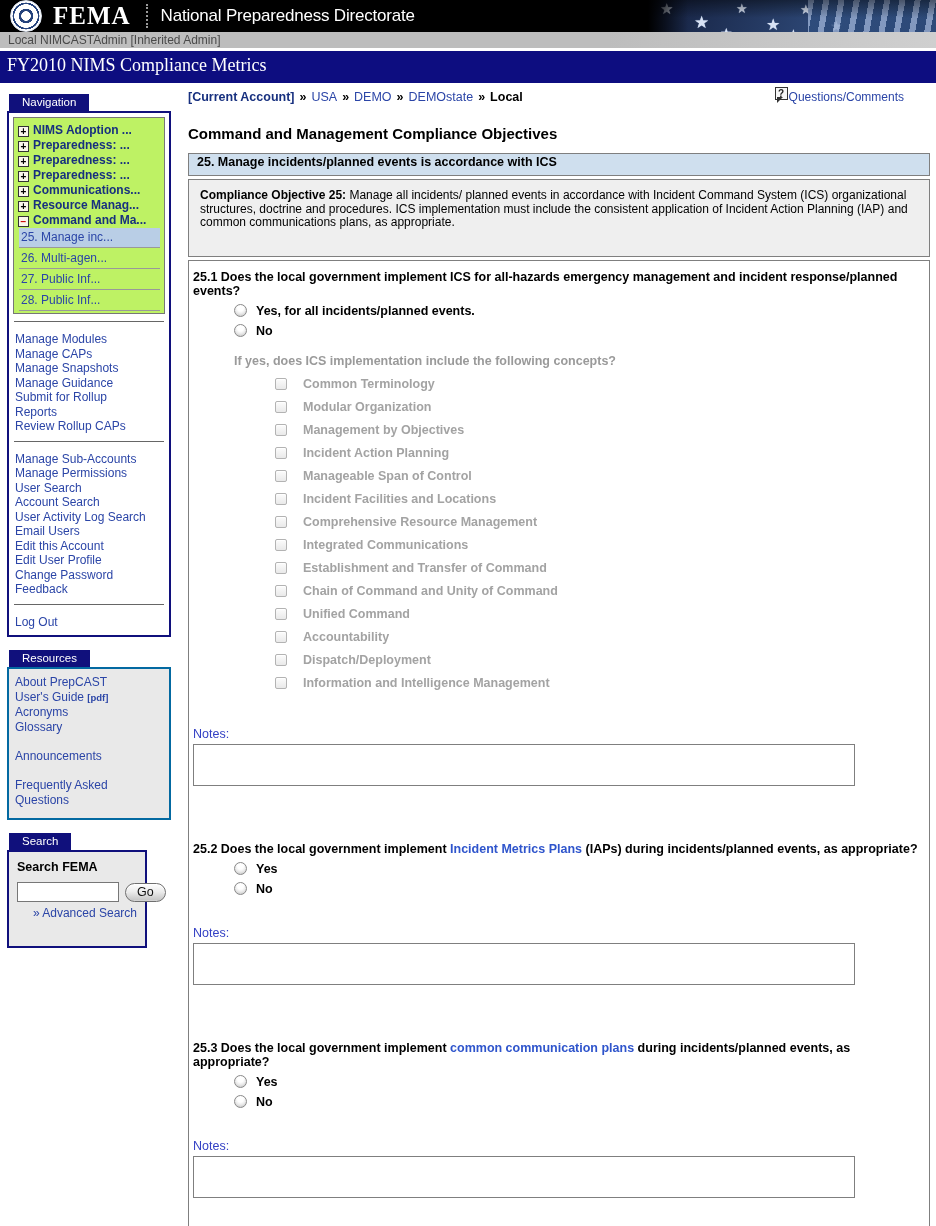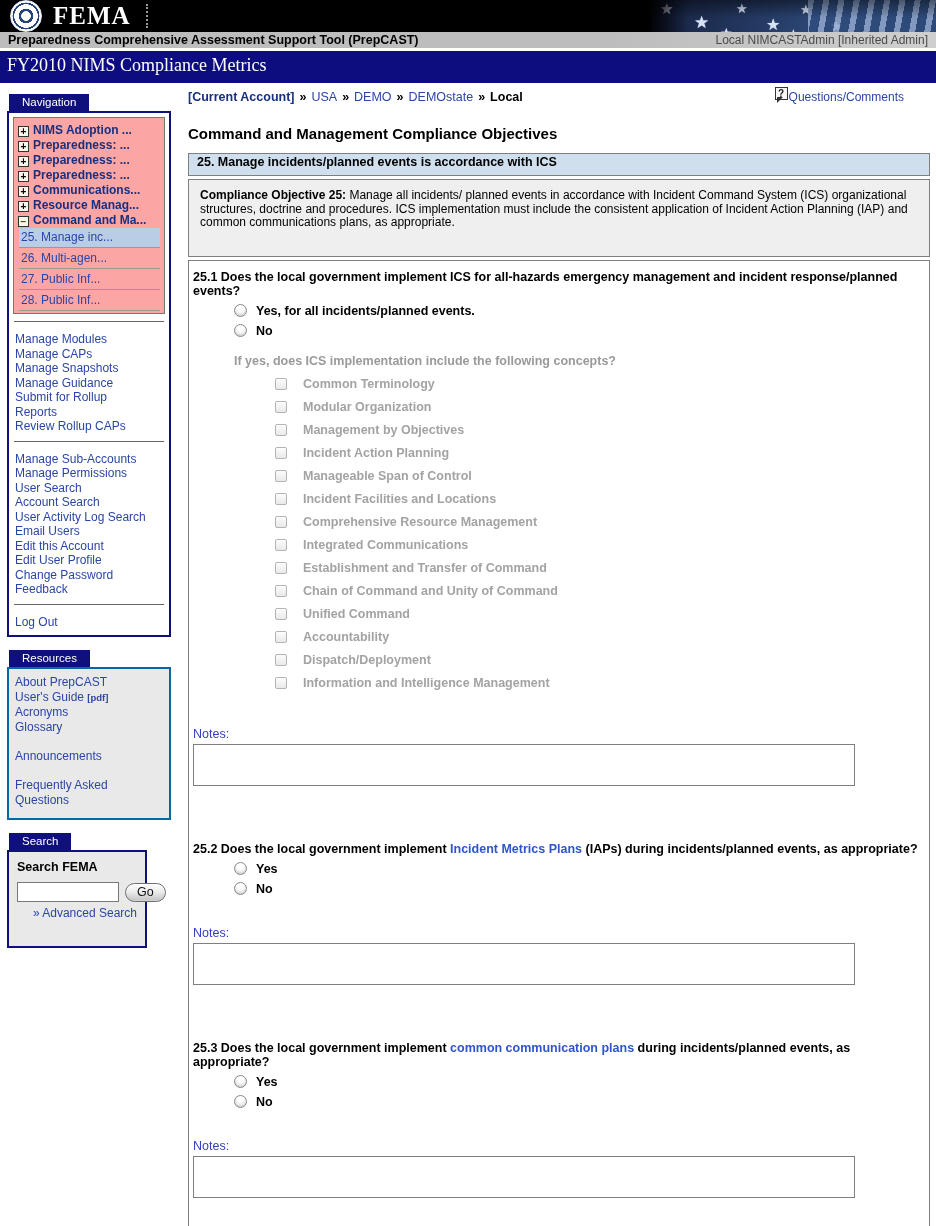--- a/index.html
+++ b/index.html
@@ -32,21 +32,21 @@
   .banner { background:#0d0d80; color:#fff; font-family:"Liberation Serif", serif; font-size:18px; padding:4px 8px 7px 7px; }
 
   
   .row { display:flex; align-items:flex-start; }
   .sidebar { width:182px; flex:0 0 auto; padding-top:9px; }
   .main { flex:1; padding:0 6px 0 6px; }
 
   
   .tab { display:inline-block; background:#10107c; color:#fff; font-size:11.5px; padding:2px 13px 3px; margin-left:9px; }
   .sbox { margin-left:7px; width:164px; border:2px solid #10107c; background:#fff; padding-bottom:6px; }
-  .treebox { margin:4px; border:1px solid #777; background:#fca5a5; padding:5px 3px 2px 4px; }
+  .treebox { margin:4px; border:1px solid #777; background:#bef264; padding:5px 3px 2px 4px; }
   .tmod { font-weight:bold; color:#17307f; font-size:12px; line-height:14px; margin-bottom:1px; }
   .pm { display:inline-block; width:11px; height:11px; border:1px solid #333; background:#faf6ec; font-size:10px; font-weight:bold; line-height:9px; text-align:center; color:#000; margin-right:4px; vertical-align:-1px; }
   .pm.minus { color:#cc0000; }
   .titem { font-size:12px; color:#2b45a7; padding:2px 1px 3px 2px; border-bottom:1px solid #999; margin:1px 1px 0 1px; }
   .titem.selected { background:#b9cee6; }
   .etch { border:0; border-top:1px solid #666; border-bottom:1px solid #fff; margin:7px 5px; }
   .slinks { list-style:none; padding:2px 0 0 6px; }
   .slinks li { font-size:12px; line-height:14.5px; }
   .gray-sbox { margin-left:7px; width:164px; border:2px solid #0369a1; background:#e9e9e9; padding:6px 6px 10px 6px; }
   .gray-sbox li { font-size:12px; line-height:15px; }
@@ -95,36 +95,36 @@
   .notes textarea { display:block; margin-top:3px; width:662px; height:42px; border:1px solid #7f7f7f; resize:none; font-family:"Liberation Sans",sans-serif; font-size:12px; }
   .qgap { margin-top:56px; }
 </style>
 </head>
 <body>
 
 <div class="hdr">
   <div class="seal"></div>
   <div class="brand">FEMA</div>
   <div class="hsep"></div>
+  <div class="directorate">National Preparedness Directorate</div>
   <div class="flag">
     <span class="st" style="left:12px; top:0px; font-size:15px;">★</span>
     <span class="st" style="left:46px; top:12px; font-size:17px;">★</span>
     <span class="st" style="left:88px; top:1px; font-size:13px;">★</span>
     <span class="st" style="left:72px; top:25px; font-size:14px;">★</span>
     <span class="st" style="left:118px; top:15px; font-size:16px;">★</span>
     <span class="st" style="left:152px; top:2px; font-size:13px;">★</span>
     <span class="st" style="left:140px; top:27px; font-size:12px;">★</span>
     <span class="st" style="left:182px; top:18px; font-size:14px;">★</span>
     <div class="stripes"></div>
     <div class="shade"></div>
   </div>
 </div>
 
 <div class="appbar">
-  <span class="left">Preparedness Comprehensive Assessment Support Tool (PrepCAST)</span>
   <span class="right">Local NIMCASTAdmin [Inherited Admin]</span>
 </div>
 
 <div class="banner">FY2010 NIMS Compliance Metrics</div>
 
 <div class="row">
 
   <div class="sidebar">
     <div class="tab">Navigation</div>
     <div class="sbox">

